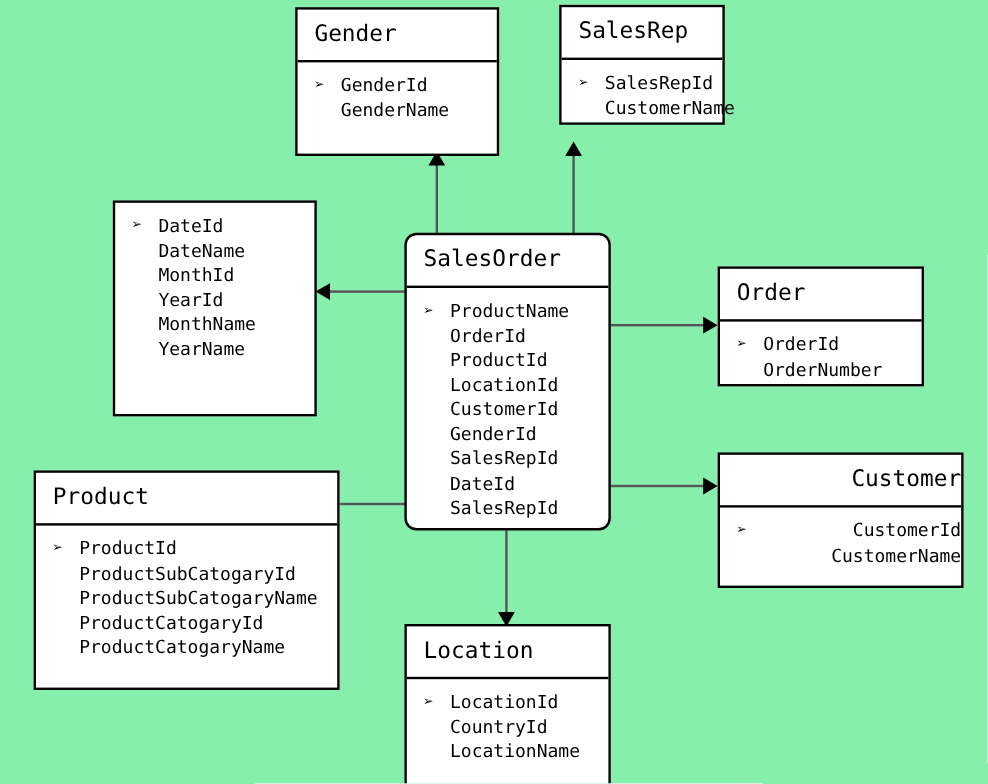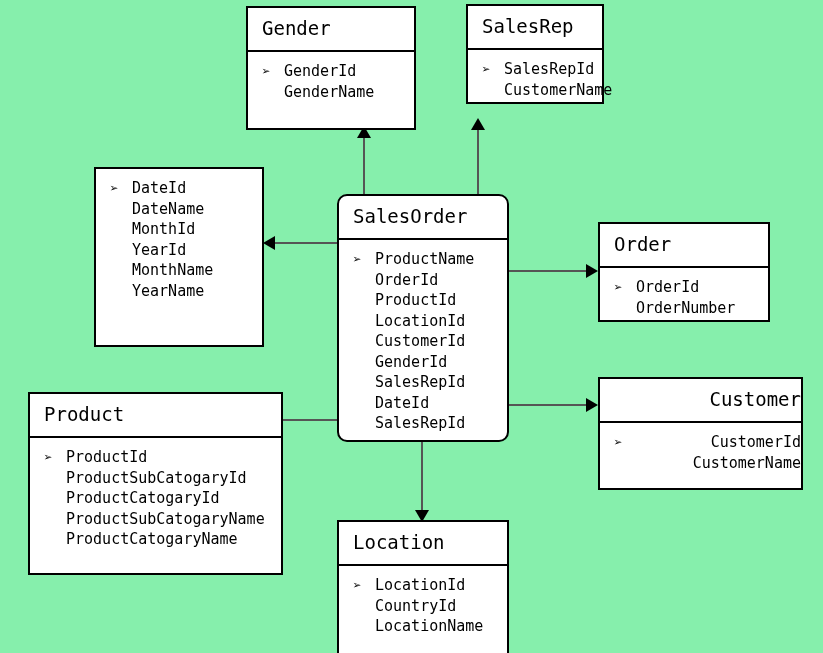--- a/index.html
+++ b/index.html
@@ -236,24 +236,24 @@
     <div class="entity-title">Product</div>
     <div class="entity-fields">
       <div class="field">
         <span class="pk-marker">➢</span>
         <span>ProductId</span>
       </div>
       <div class="field">
         <span>ProductSubCatogaryId</span>
       </div>
       <div class="field">
+        <span>ProductSubCatogaryName</span>
+      </div>
+      <div class="field">
         <span>ProductCatogaryId</span>
-      </div>
-      <div class="field">
-        <span>ProductSubCatogaryName</span>
       </div>
       <div class="field">
         <span>ProductCatogaryName</span>
       </div>
     </div>
   </div>
 
   <div class="entity" style="left:337px; top:520px; width:172px; height:143px;">
     <div class="entity-title">Location</div>
     <div class="entity-fields">

